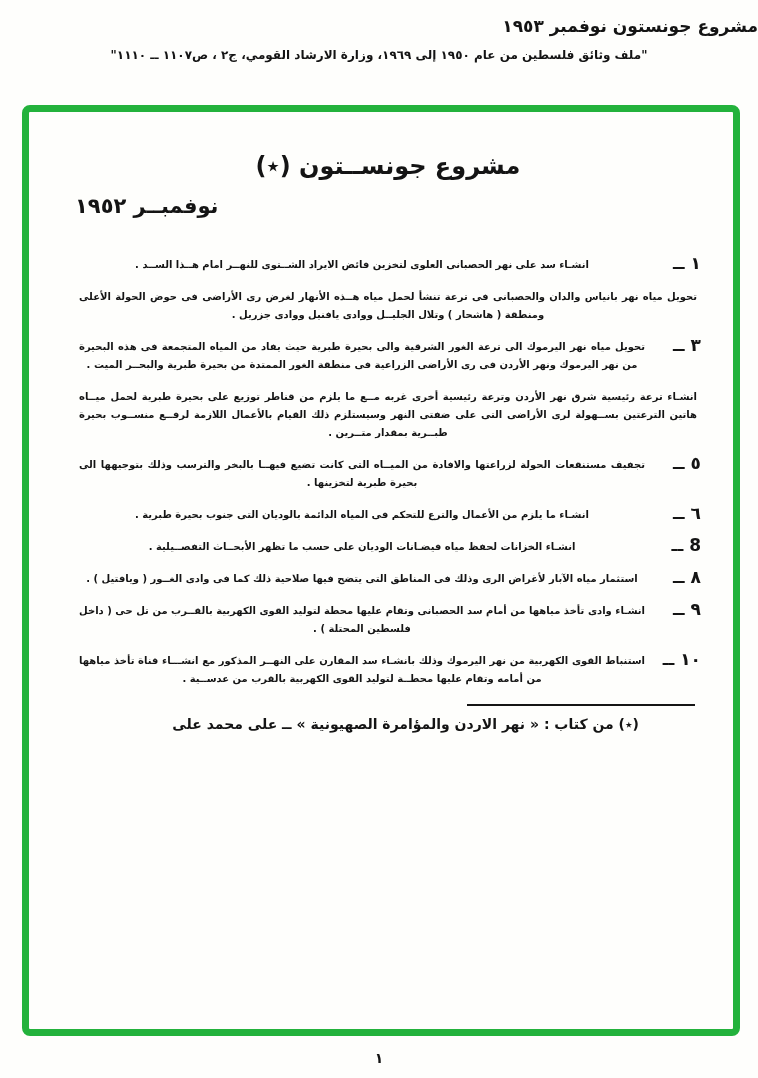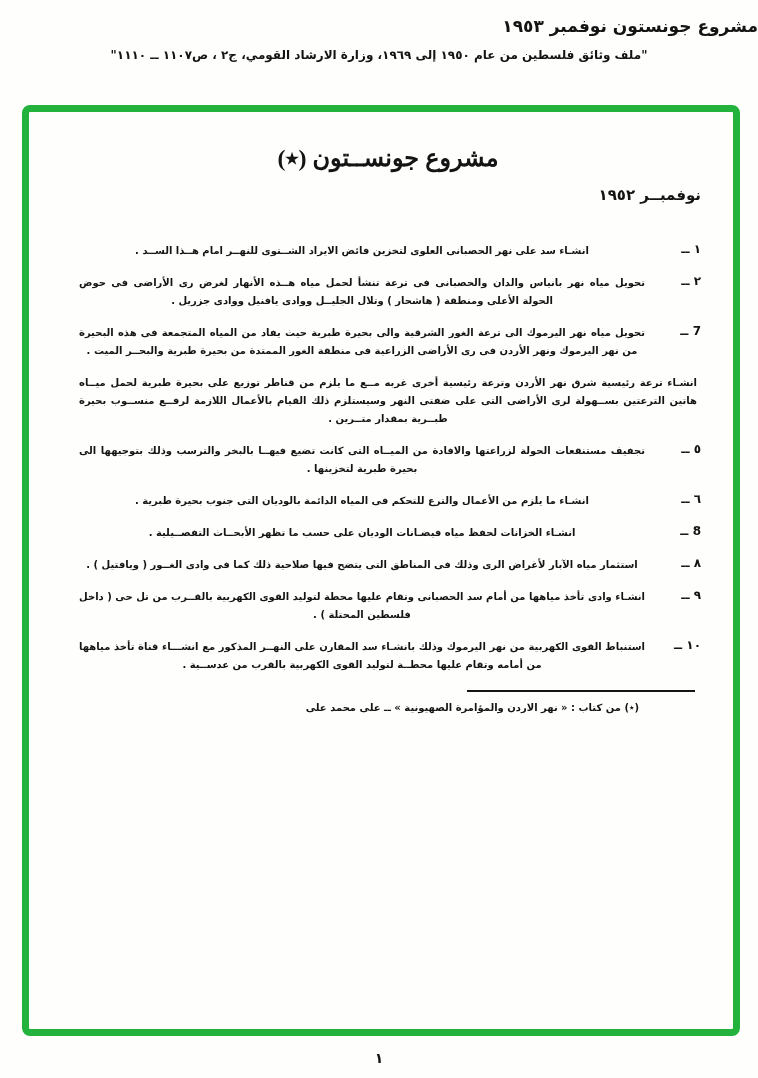--- a/index.html
+++ b/index.html
@@ -25,53 +25,52 @@
     position: absolute; top: 105px; left: 22px;
     width: 718px; height: 931px;
     box-sizing: border-box;
     border: 7px solid #23b23c;
     border-radius: 8px;
     background: #fefefc;
     padding: 16px 32px 0 46px;
   }
   .doc-title {
     text-align: center; font-size: 24px; font-weight: bold;
-    margin: 16px 0 0 0;
-    font-family: Liberation Serif, serif;
+    margin: 24px 0 0 0;
   }
   .doc-date {
-    text-align: right; font-size: 15px; font-weight: bold;
+    text-align: left; font-size: 21px; font-weight: bold;
     margin: 14px 0 14px 0;
   }
   .items { margin-top: 34px; }
   .item {
     display: flex; flex-direction: row;
     margin-bottom: 6px;
   }
   .item .marker {
     flex: 0 0 52px;
-    font-size: 12px; font-weight: bold;
+    font-size: 17px; font-weight: bold;
     line-height: 23px;
     white-space: nowrap;
   }
   .item .item-text {
     flex: 1 1 auto;
     margin: 4px;
     font-size: 10px; font-weight: bold;
     line-height: 18px;
     text-align: justify;
     text-align-last: center;
   }
   .footnote-divider {
     width: 228px; height: 0;
     border-top: 2px solid #151515;
     margin: 12px 6px 10px auto;
   }
   .footnote {
-    font-size: 10px; font-weight: bold;
+    font-size: 14px; font-weight: bold;
     padding-right: 62px;
     margin: 0;
   }
   .page-number {
     position: absolute; top: 1050px; left: 0; width: 758px;
     text-align: center; font-size: 14px; font-weight: bold;
   }
 </style>
 </head>
 <body>
@@ -82,25 +81,24 @@
 <div class="doc-box">
   <h1 class="doc-title">مشروع جونســتون (٭)</h1>
   <div class="doc-date">نوفمبــر ١٩٥٢</div>
 
   <div class="items">
     <div class="item">
       <span class="marker">١ ــ</span>
       <p class="item-text">انشـاء سد على نهر الحصبانى العلوى لتخزين فائض الايراد الشــتوى للنهــر امام هــذا الســد .</p>
     </div>
     <div class="item">
-      <span class="marker">٢ ــ</span>
       <p class="item-text">تحويل مياه نهر بانياس والدان والحصبانى فى ترعة تنشأ لحمل مياه هــذه الأنهار لغرض رى الأراضى فى حوض الحولة الأعلى ومنطقة ( هاشحار ) وتلال الجليــل ووادى يافنيل ووادى جزريل .</p>
     </div>
     <div class="item">
-      <span class="marker">7 ــ</span>
+      <span class="marker">٣ ــ</span>
       <p class="item-text">تحويل مياه نهر اليرموك الى ترعة الغور الشرقية والى بحيرة طبرية حيث يفاد من المياه المتجمعة فى هذه البحيرة من نهر اليرموك ونهر الأردن فى رى الأراضى الزراعية فى منطقة الغور الممتدة من بحيرة طبرية والبحــر الميت .</p>
     </div>
     <div class="item">
       <p class="item-text">انشـاء ترعة رئيسية شرق نهر الأردن وترعة رئيسية أخرى غربه مــع ما يلزم من قناطر توزيع على بحيرة طبرية لحمل ميــاه هاتين الترعتين بســهولة لرى الأراضى التى على ضفتى النهر وسيستلزم ذلك القيام بالأعمال اللازمة لرفــع منســوب بحيرة طبــرية بمقدار متــرين .</p>
     </div>
     <div class="item">
       <span class="marker">٥ ــ</span>
       <p class="item-text">تجفيف مستنقعات الحولة لزراعتها والافادة من الميــاه التى كانت تضيع فيهــا بالبخر والترسب وذلك بتوجيهها الى بحيرة طبرية لتخزينها .</p>
     </div>
     <div class="item">

